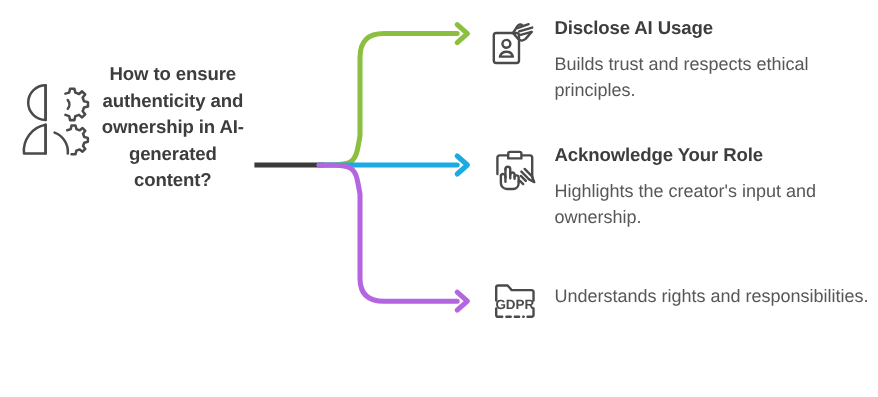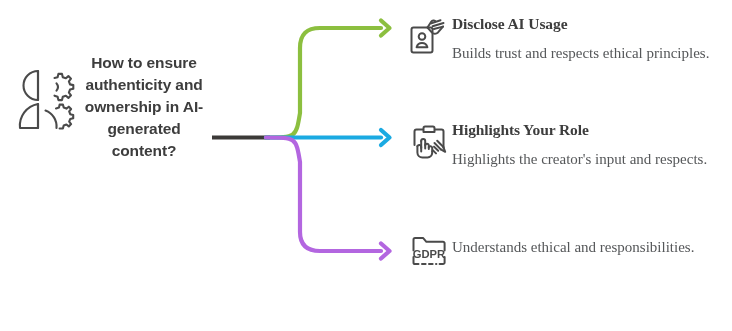--- a/index.html
+++ b/index.html
@@ -74,22 +74,22 @@
     height: 46px;
     flex: 0 0 46px;
     display: flex;
     align-items: flex-start;
     justify-content: center;
     margin-top: 1px;
   }
   .branch-icon-wrap svg { display: block; }
 
   .branch-text {
+    margin-left: 10px;
     width: 268px;
-    font-family: Liberation Serif, serif;
   }
   .branch-heading {
     font-size: 15.5px;
     font-weight: bold;
     color: #3d3d3d;
     line-height: 1.3;
     letter-spacing: -0.1px;
     white-space: nowrap;
   }
   .branch-desc {
@@ -194,22 +194,22 @@
                  A4.8 4.8 0 0 0 25.2 31.9 L25.2 30.5"></path>
 
         <path d="M27.5 22.0 L33.8 28.4"></path>
         <path d="M30.2 19.8 L36.4 26.0"></path>
         <path d="M27.0 25.6 L31.2 29.8"></path>
         <path d="M26.0 29.4 L29.0 32.4"></path>
         <path d="M36.4 26.0 L38.2 30.8 L33.8 28.4"></path>
       </svg>
     </div>
     <div class="branch-text">
-      <div class="branch-heading">Highlights Your Role</div>
-      <div class="branch-desc">Highlights the creator's input and respects.</div>
+      <div class="branch-heading">Acknowledge Your Role</div>
+      <div class="branch-desc">Highlights the creator's input and ownership.</div>
     </div>
   </div>
 
   <div class="branch-row" id="branch-row-2">
     <div class="branch-icon-wrap">
       <svg width="44" height="44" viewBox="0 0 44 44" fill="none" stroke="#4a4a4a" stroke-width="2" stroke-linecap="round" stroke-linejoin="round">
 
         <path d="M6.5 21.5 L6.5 10.5 A1.6 1.6 0 0 1 8.1 8.9 L16.0 8.9 L19.4 12.8 L36.0 12.8
                  A1.6 1.6 0 0 1 37.6 14.4 L37.6 21.5"></path>
 
@@ -217,17 +217,17 @@
         <path d="M37.6 28.0 L37.6 33.4 A1.6 1.6 0 0 1 36.0 35.0 L32.6 35.0"></path>
 
         <path d="M15.0 35.0 L18.6 35.0"></path>
         <path d="M22.0 35.0 L25.6 35.0"></path>
         <path d="M29.0 35.0 L29.4 35.0"></path>
 
         <text x="22" y="28.6" font-family="'Liberation Sans', sans-serif" font-size="11.2" font-weight="bold" text-anchor="middle" fill="#4a4a4a" stroke="none">GDPR</text>
       </svg>
     </div>
     <div class="branch-text">
-      <div class="branch-desc">Understands ethical and responsibilities.</div>
+      <div class="branch-desc">Understands rights and responsibilities.</div>
     </div>
   </div>
 
 </div>
 
 </body></html>

